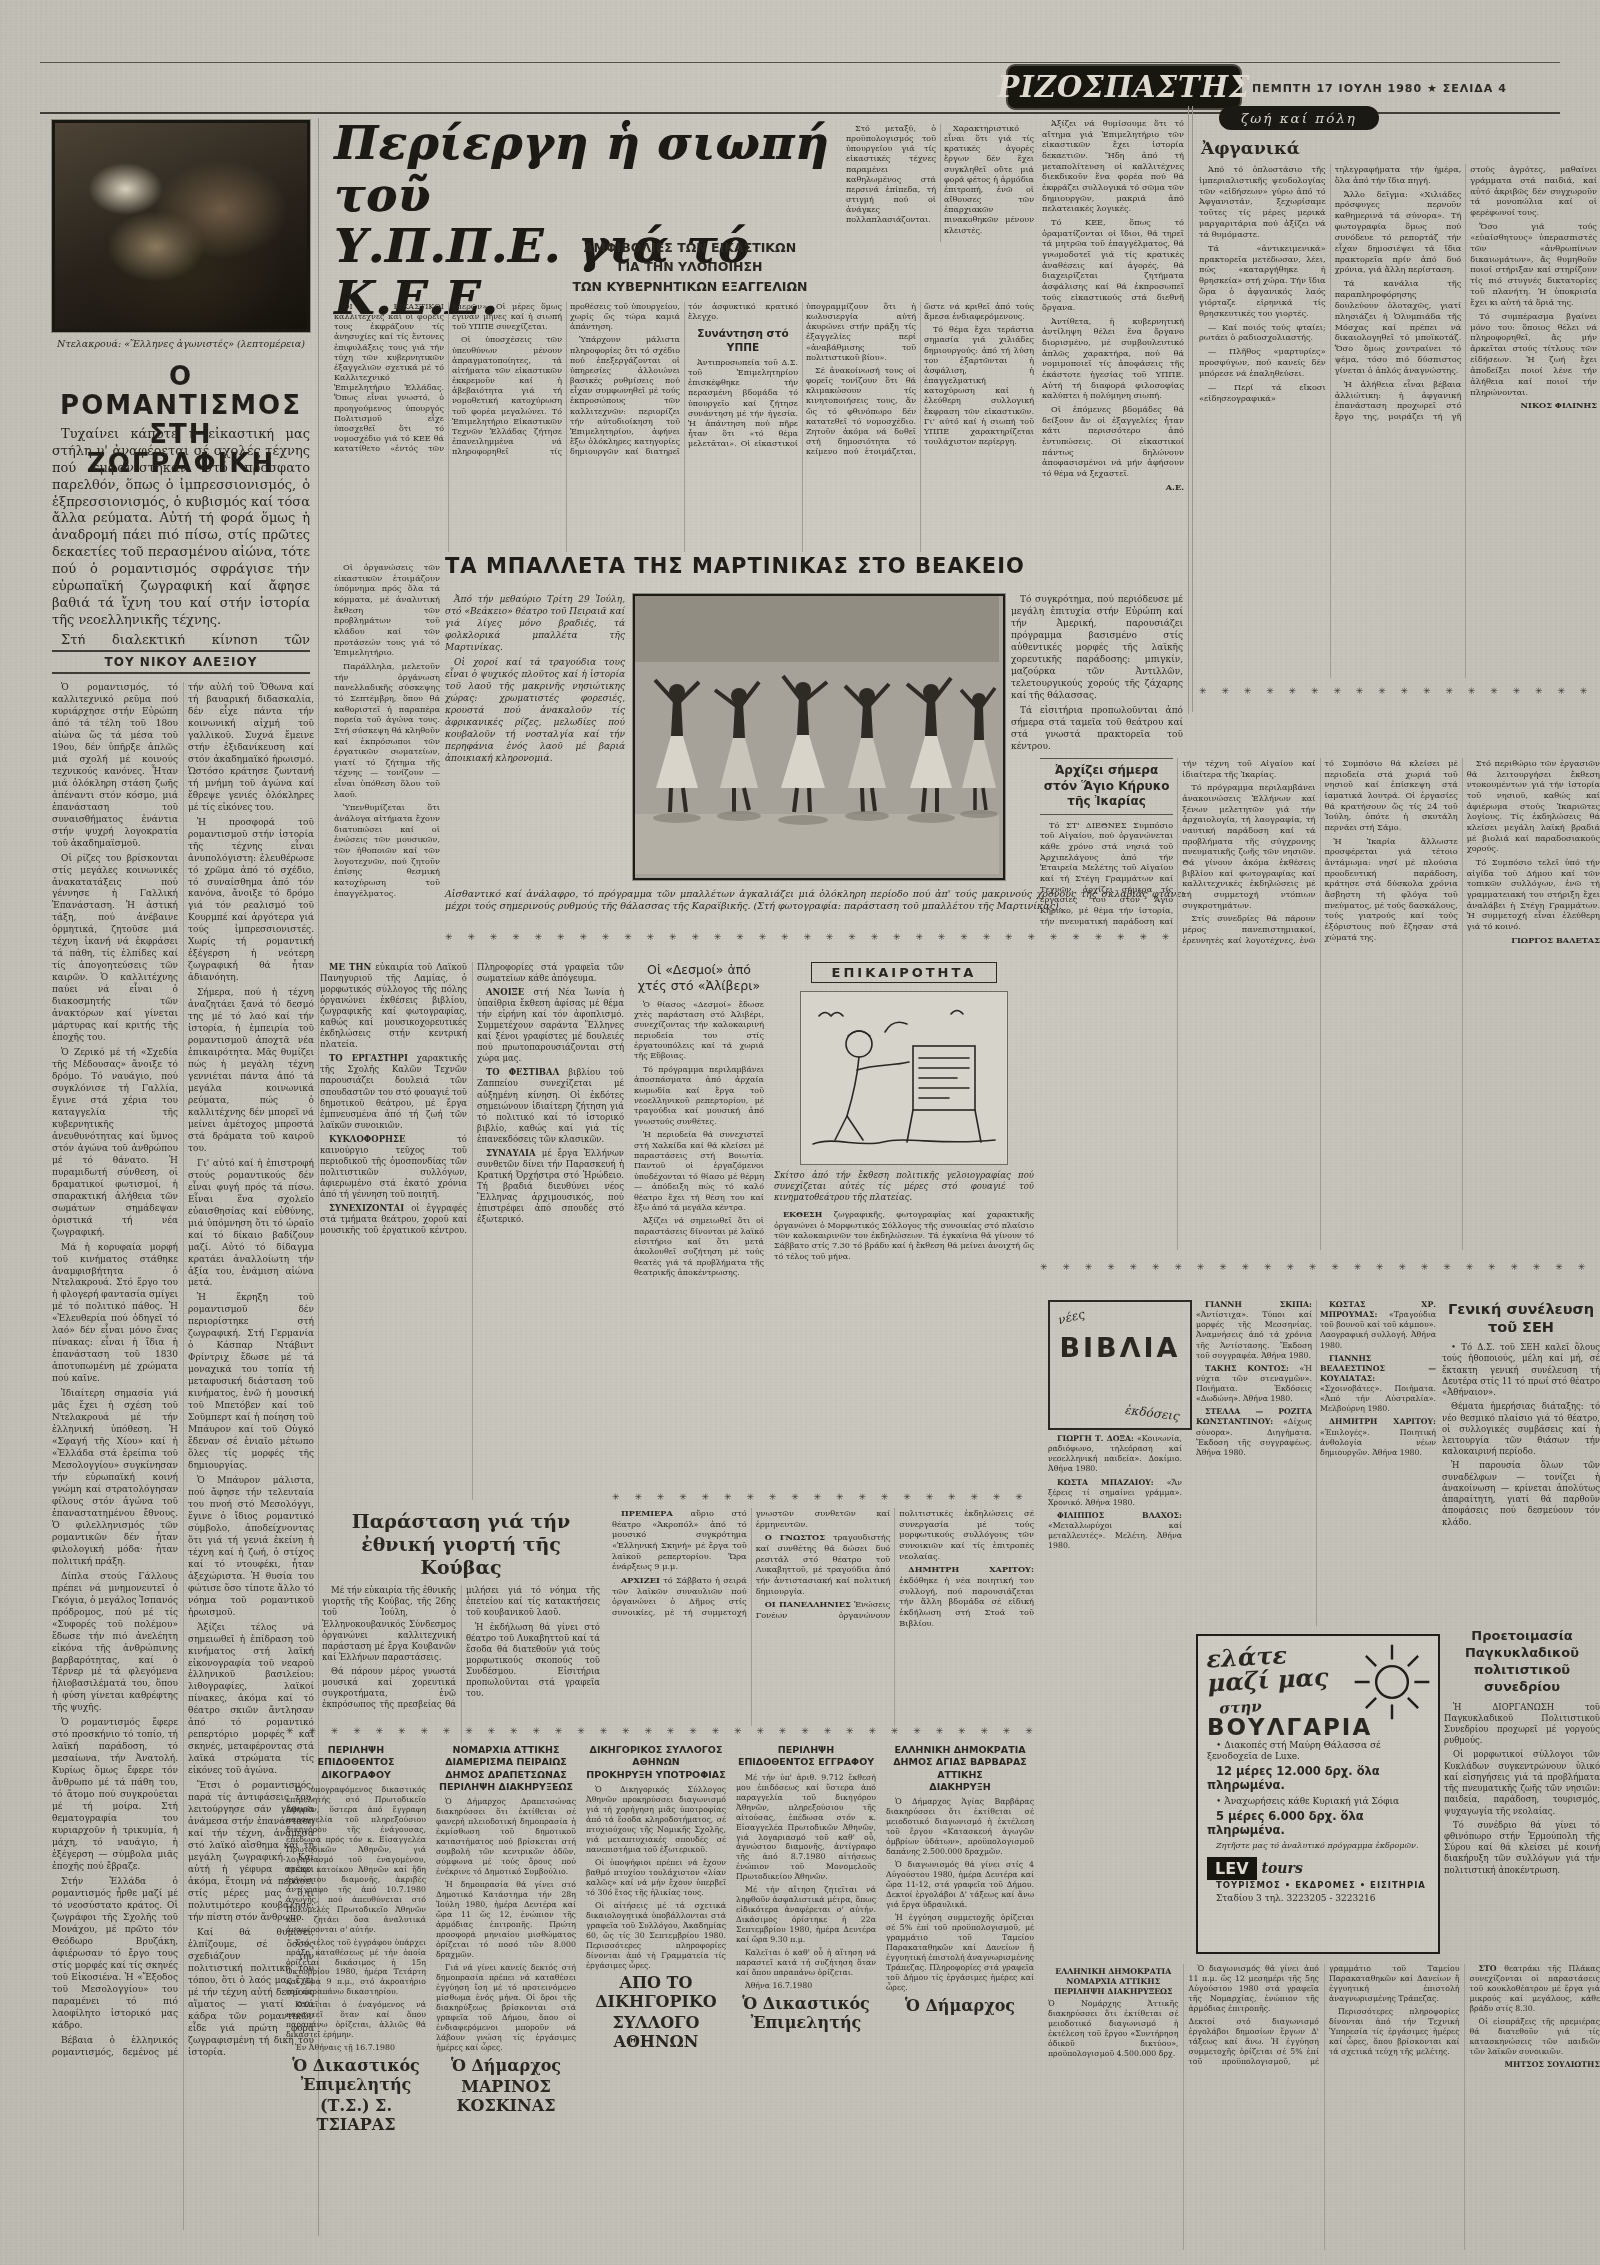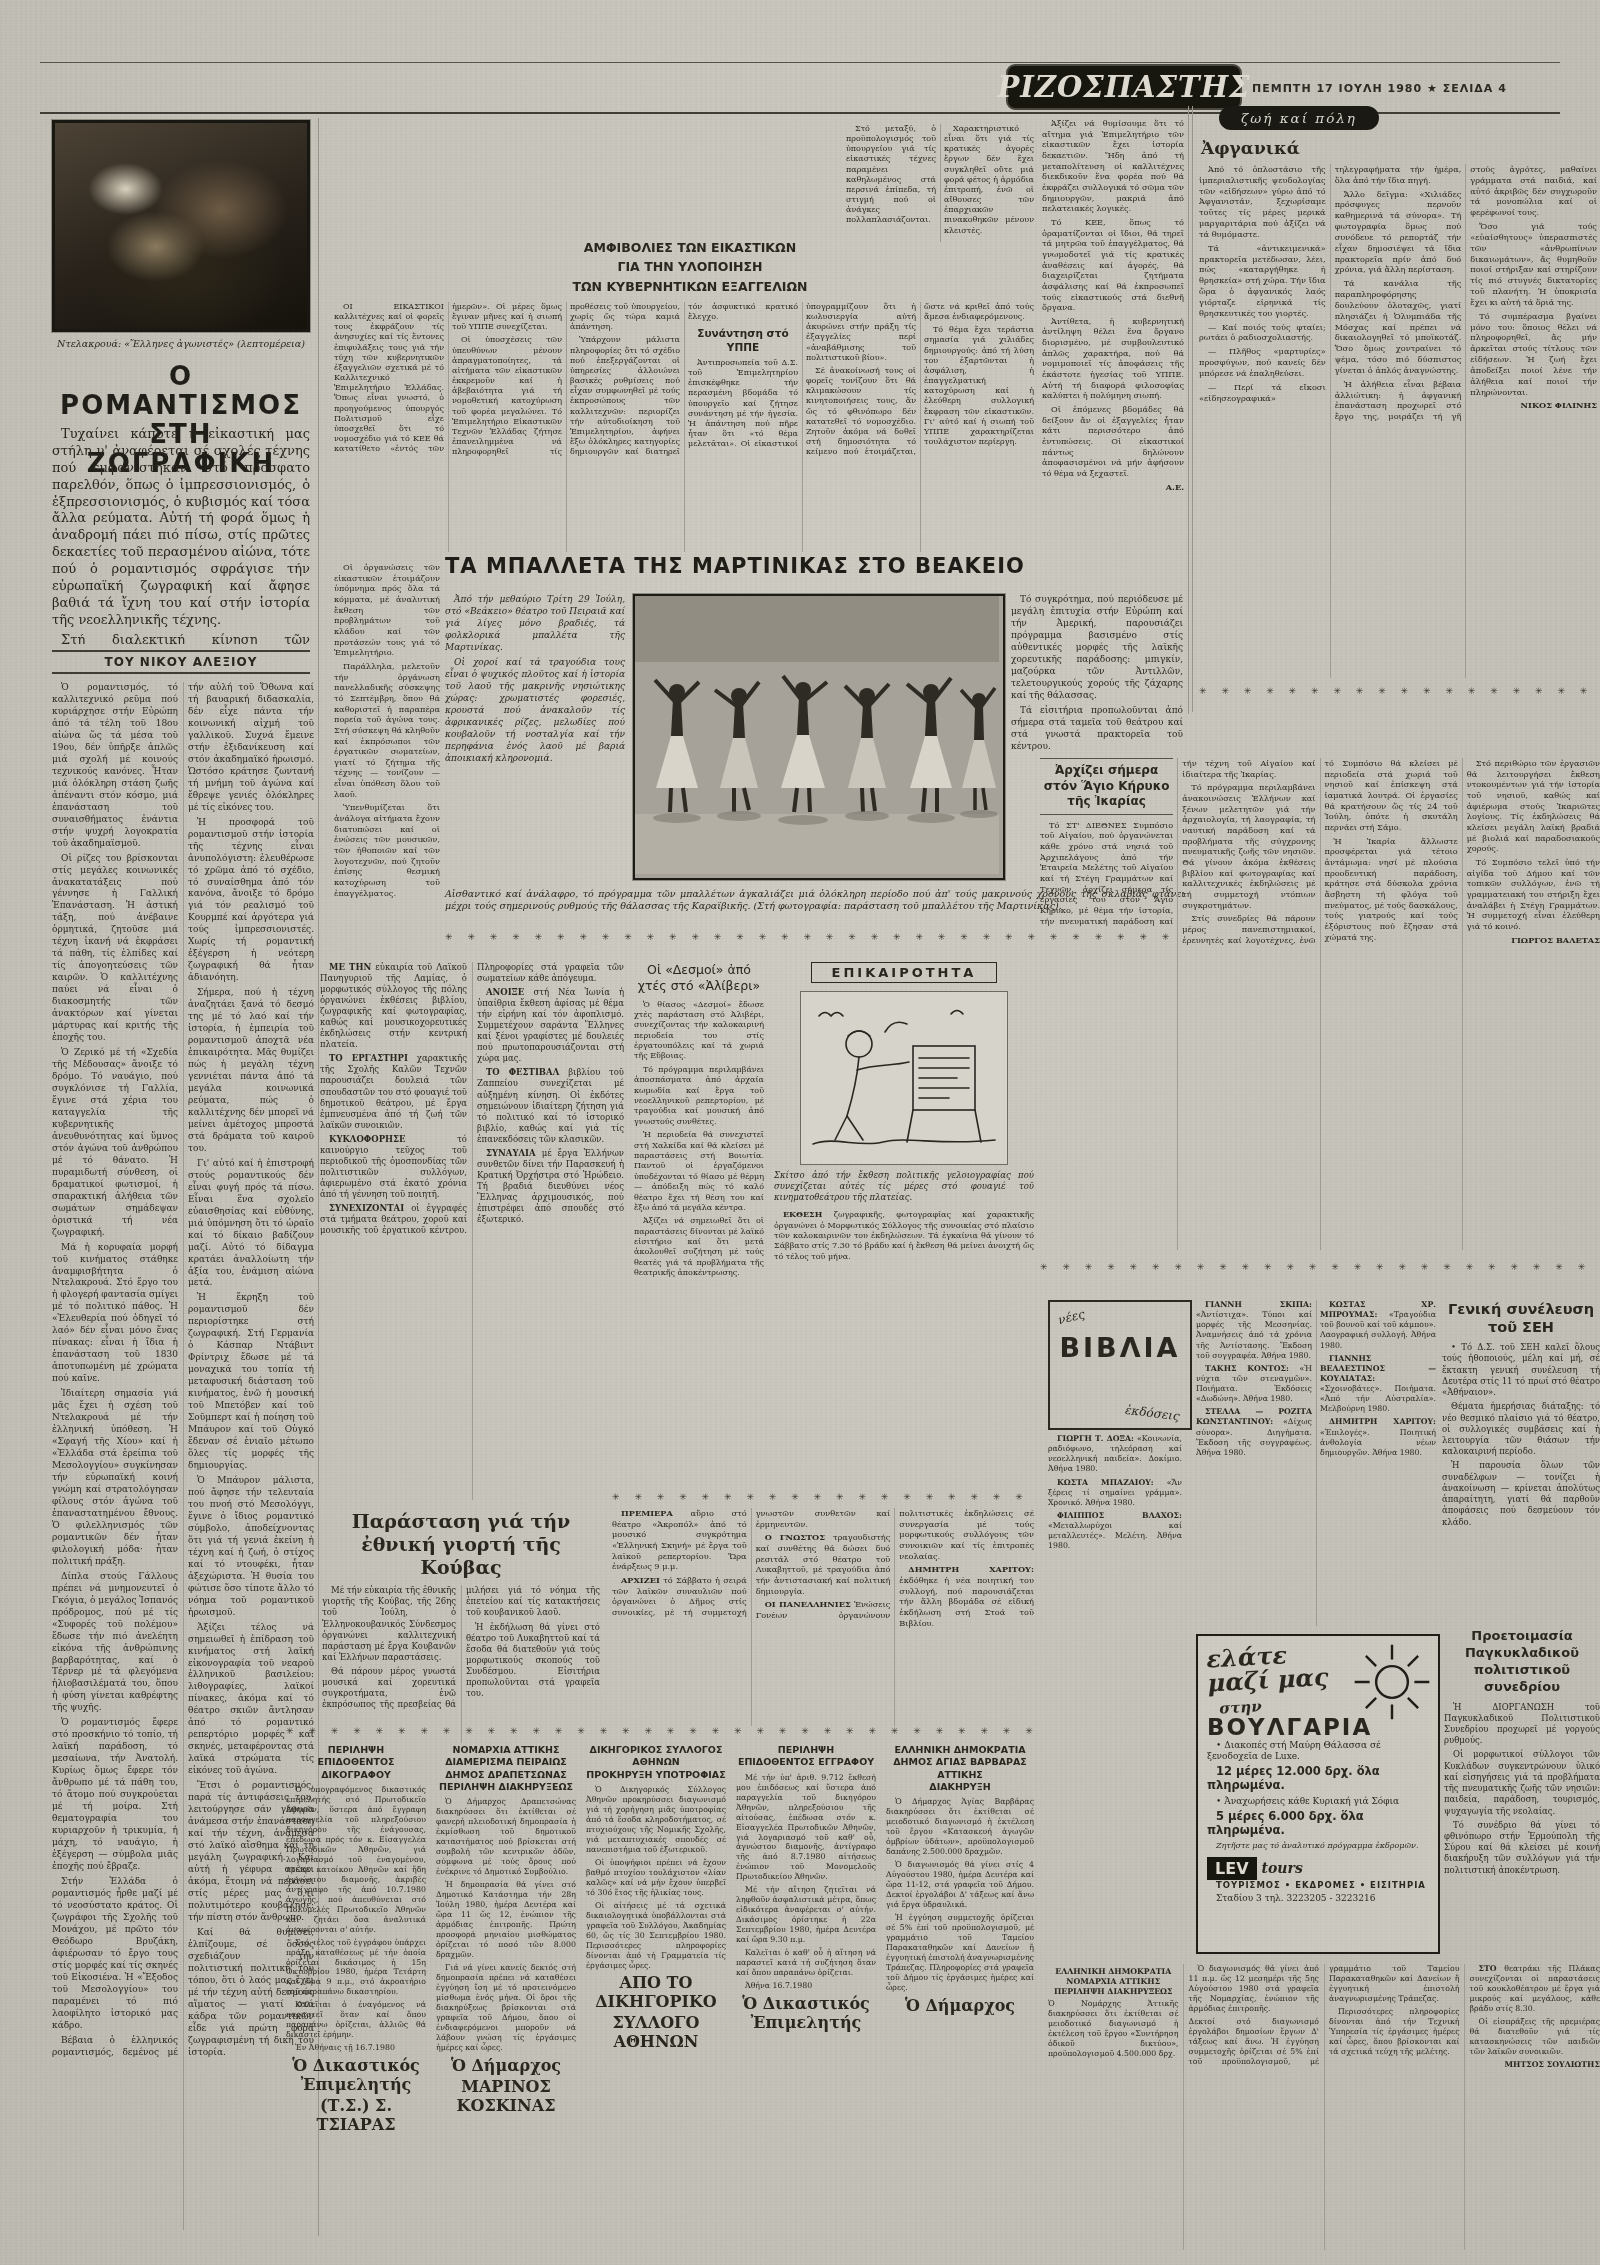--- a/index.html
+++ b/index.html
@@ -143,20 +143,24 @@
         <p>Σήμερα, πού ἡ τέχνη ἀναζητάει ξανά τό δεσμό της μέ τό λαό καί τήν ἱστορία, ἡ ἐμπειρία τοῦ ρομαντισμοῦ ἀποχτᾶ νέα ἐπικαιρότητα. Μᾶς θυμίζει πώς ἡ μεγάλη τέχνη γεννιέται πάντα ἀπό τά μεγάλα κοινωνικά ρεύματα, πώς ὁ καλλιτέχνης δέν μπορεῖ νά μείνει ἀμέτοχος μπροστά στά δράματα τοῦ καιροῦ του.</p>
         <p>Γι' αὐτό καί ἡ ἐπιστροφή στούς ρομαντικούς δέν εἶναι φυγή πρός τά πίσω. Εἶναι ἕνα σχολεῖο εὐαισθησίας καί εὐθύνης, μιά ὑπόμνηση ὅτι τό ὡραῖο καί τό δίκαιο βαδίζουν μαζί. Αὐτό τό δίδαγμα κρατάει ἀναλλοίωτη τήν ἀξία του, ἑνάμιση αἰώνα μετά.</p>
         <p>Ἡ ἔκρηξη τοῦ ρομαντισμοῦ δέν περιορίστηκε στή ζωγραφική. Στή Γερμανία ὁ Κάσπαρ Ντάβιντ Φρίντριχ ἔδωσε μέ τά μοναχικά του τοπία τή μεταφυσική διάσταση τοῦ κινήματος, ἐνῶ ἡ μουσική τοῦ Μπετόβεν καί τοῦ Σοῦμπερτ καί ἡ ποίηση τοῦ Μπάυρον καί τοῦ Οὑγκό ἔδεναν σέ ἑνιαῖο μέτωπο ὅλες τίς μορφές τῆς δημιουργίας.</p>
         <p>Ὁ Μπάυρον μάλιστα, πού ἄφησε τήν τελευταία του πνοή στό Μεσολόγγι, ἔγινε ὁ ἴδιος ρομαντικό σύμβολο, ἀποδείχνοντας ὅτι γιά τή γενιά ἐκείνη ἡ τέχνη καί ἡ ζωή, ὁ στίχος καί τό ντουφέκι, ἦταν ἀξεχώριστα. Ἡ θυσία του φώτισε ὅσο τίποτε ἄλλο τό νόημα τοῦ ρομαντικοῦ ἡρωισμοῦ.</p>
         <p>Ἀξίζει τέλος νά σημειωθεῖ ἡ ἐπίδραση τοῦ κινήματος στή λαϊκή εἰκονογραφία τοῦ νεαροῦ ἑλληνικοῦ βασιλείου: λιθογραφίες, λαϊκοί πίνακες, ἀκόμα καί τό θέατρο σκιῶν ἄντλησαν ἀπό τό ρομαντικό ρεπερτόριο μορφές καί σκηνές, μεταφέροντας στά λαϊκά στρώματα τίς εἰκόνες τοῦ ἀγώνα.</p>
         <p>Ἔτσι ὁ ρομαντισμός, παρά τίς ἀντιφάσεις του, λειτούργησε σάν γέφυρα ἀνάμεσα στήν ἐπανάσταση καί τήν τέχνη, ἀνάμεσα στό λαϊκό αἴσθημα καί τή μεγάλη ζωγραφική. Καί αὐτή ἡ γέφυρα στέκει ἀκόμα, ἕτοιμη νά περάσει στίς μέρες μας ὅ,τι πολυτιμότερο κουβάλησε: τήν πίστη στόν ἄνθρωπο.</p>
         <p>Καί θά θυμίσει, ἐλπίζουμε, σέ ὅσους σχεδιάζουν τήν πολιτιστική πολιτική τοῦ τόπου, ὅτι ὁ λαός μας ἔχει μέ τήν τέχνη αὐτή δεσμούς αἵματος — γιατί στά κάδρα τῶν ρομαντικῶν εἶδε γιά πρώτη φορά ζωγραφισμένη τή δική του ἱστορία.</p>
       </div>
   </div>
 
+  <div class="main-headline" style="left:334px;top:118px;width:505px;">
+    <span>Περίεργη ἡ σιωπή τοῦ</span><br>
+    <span>Υ.Π.Π.Ε. γιά τό Κ.Ε.Ε.</span>
+  </div>
   <div class="blk jt" style="left:846px;top:124px;width:188px;height:118px;overflow:hidden;">
     <div class="mini2">
         <p>Στό μεταξύ, ὁ προϋπολογισμός τοῦ ὑπουργείου γιά τίς εἰκαστικές τέχνες παραμένει καθηλωμένος στά περσινά ἐπίπεδα, τή στιγμή πού οἱ ἀνάγκες πολλαπλασιάζονται.</p>
         <p>Χαρακτηριστικό εἶναι ὅτι γιά τίς κρατικές ἀγορές ἔργων δέν ἔχει συγκληθεῖ οὔτε μιά φορά φέτος ἡ ἁρμόδια ἐπιτροπή, ἐνῶ οἱ αἴθουσες τῶν ἐπαρχιακῶν πινακοθηκῶν μένουν κλειστές.</p>
       </div>
   </div>
   <div class="subhead3" style="left:558px;top:240px;width:264px;">
       <p class="np">ΑΜΦΙΒΟΛΙΕΣ ΤΩΝ ΕΙΚΑΣΤΙΚΩΝ</p>
       <p class="np">ΓΙΑ ΤΗΝ ΥΛΟΠΟΙΗΣΗ</p>
       <p class="np">ΤΩΝ ΚΥΒΕΡΝΗΤΙΚΩΝ ΕΞΑΓΓΕΛΙΩΝ</p>

